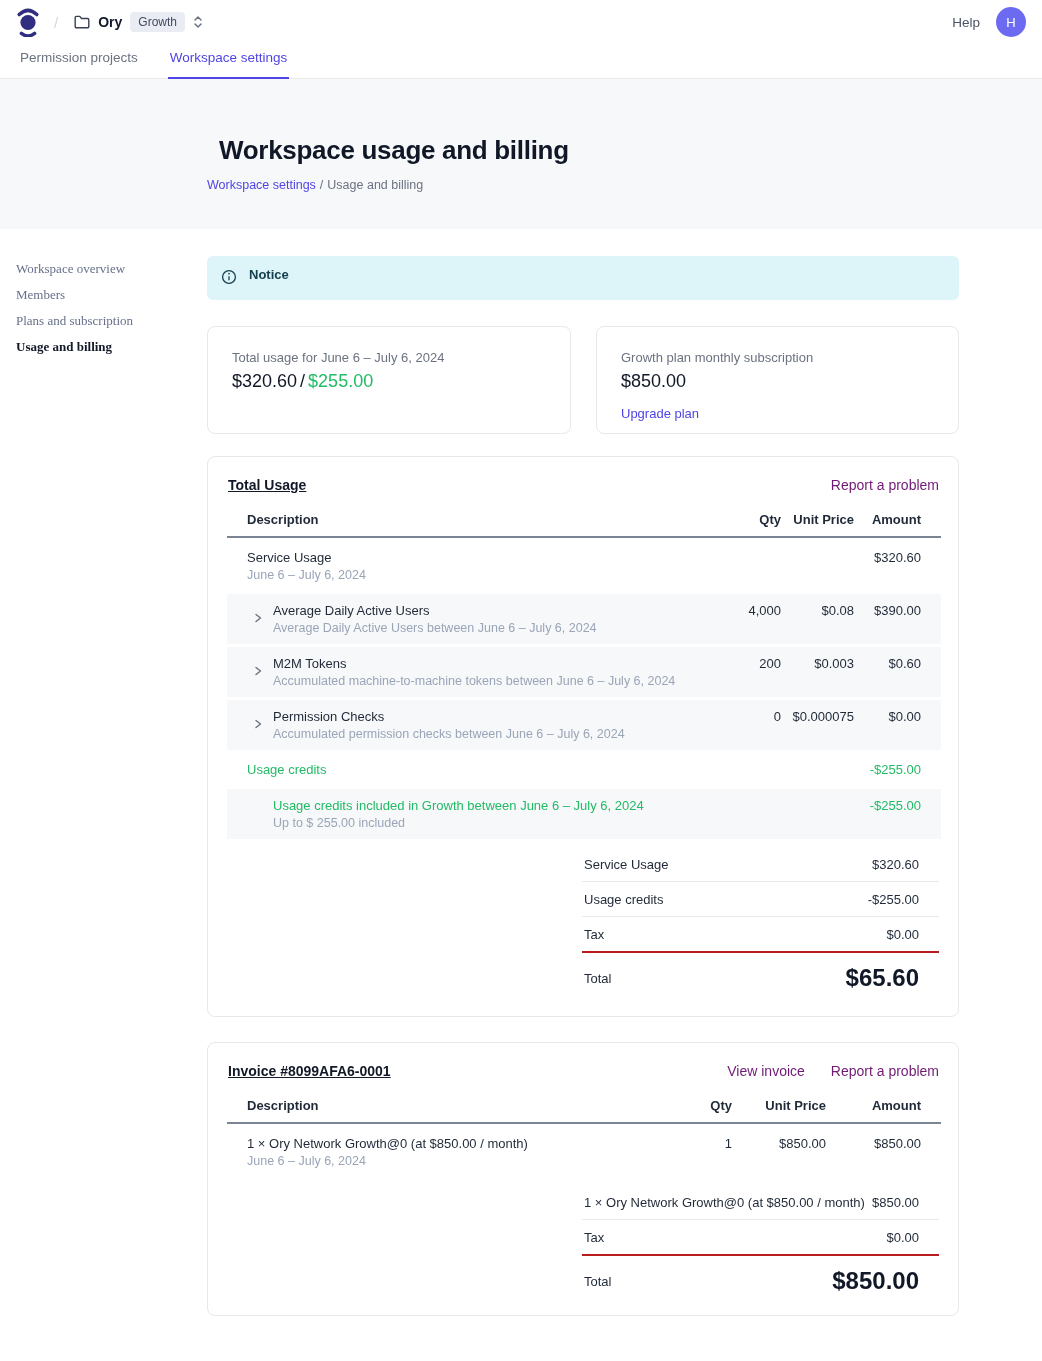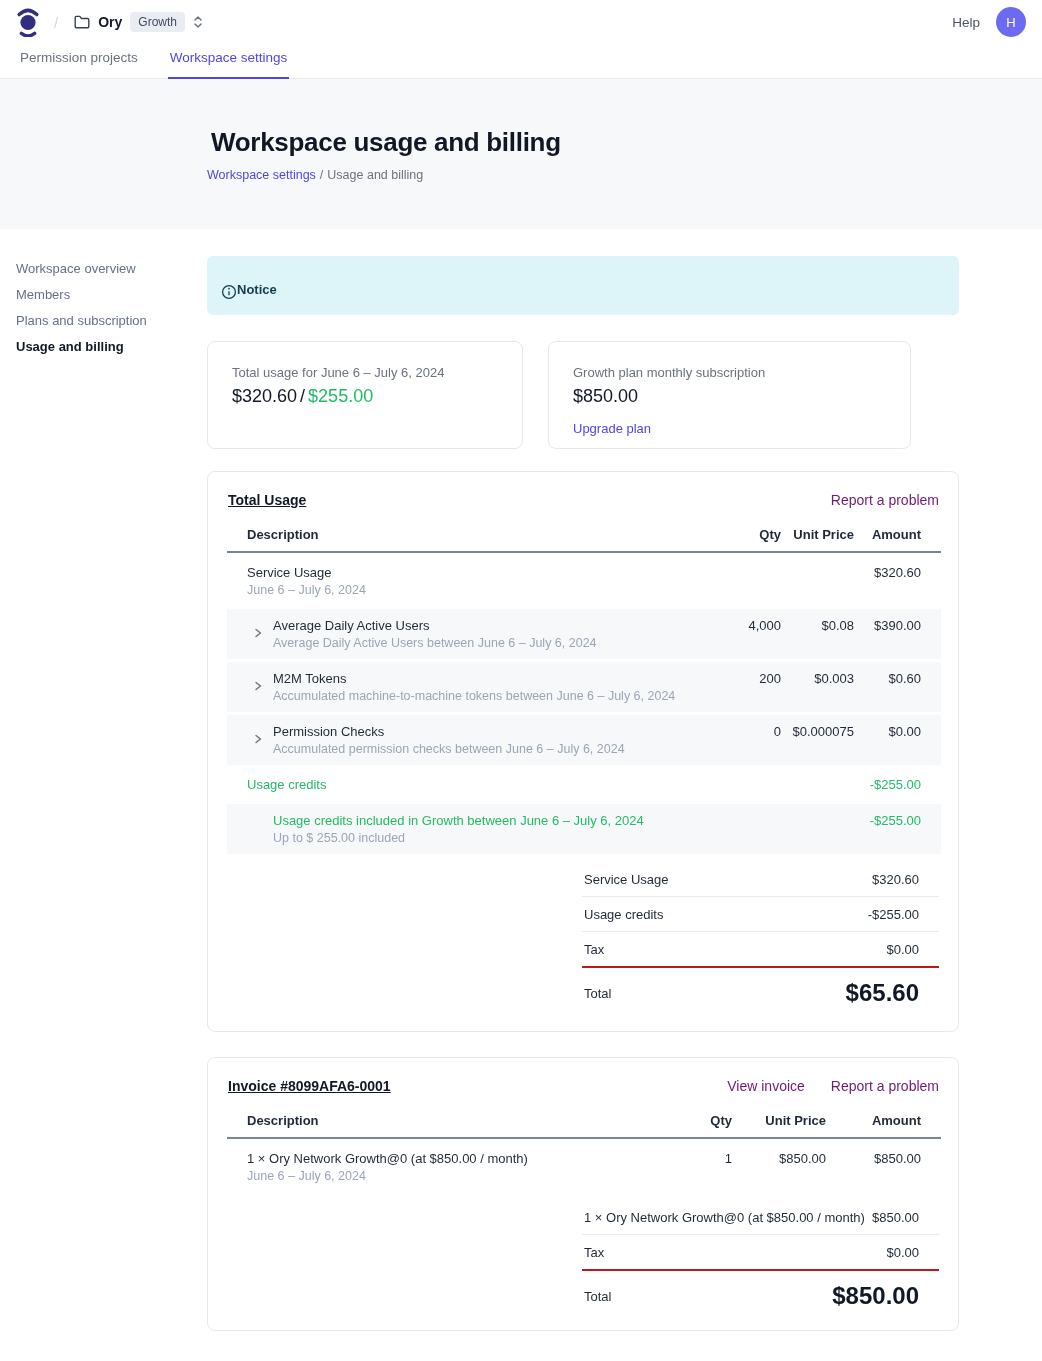--- a/index.html
+++ b/index.html
@@ -22,43 +22,43 @@
   .avatar { width:30px; height:30px; border-radius:50%; background:#6d6af2; color:#fff;
             font-size:13px; display:flex; align-items:center; justify-content:center; cursor:pointer; }
 
   
   .tabbar { display:flex; gap:28px; padding:0 18px; border-bottom:1px solid #e8eaee; }
   .tab { font-size:13.5px; color:#6b7280; padding:6px 2px 12px; cursor:pointer; }
   .tab.active { color:#4f45e4; border-bottom:2px solid #4f45e4; margin-bottom:-1px; }
 
   
   .hero { background:#f7f8fa; height:150px; padding:44px 0 0 207px; }
-  .hero h1 { margin:4px; font-size:26px; font-weight:700; letter-spacing:-0.3px; color:#101827; }
+  .hero h1 { margin:12px; font-size:26px; font-weight:700; letter-spacing:-0.3px; color:#101827; }
   .crumbs { margin-top:10px; font-size:12.5px; color:#6b7280; }
   .crumbs a { color:#4f45e4; }
   .crumbs .sep { margin:0 4px; }
 
   
   .content { display:flex; }
   .sidebar { width:207px; flex:none; padding:27px 0 0 16px; }
-  .side-item { font-size:13px; color:#66708a; line-height:26px; cursor:pointer; }
+  .side-item { font-size:13px; color:#66708a; line-height:26px; cursor:pointer;font-family:Liberation Serif, serif; }
   .side-item.active { color:#111827; font-weight:700; }
   .main { width:752px; padding-bottom:16px; }
 
   
-  .notice { margin-top:27px; background:#ddf4f9; border-radius:6px; display:flex; 
-            padding:26px 20px 11px 14px; }
+  .notice { margin-top:27px; background:#ddf4f9; border-radius:6px; display:flex; gap:12px;
+            padding:11px 20px 11px 14px; }
   .notice-ic { flex:none; padding-top:2px; }
   .notice-title { font-size:13px; font-weight:700; color:#14404f; line-height:16px; }
   .notice-body { font-size:13px; color:#1c4a5c; line-height:18px; margin-top:3px; }
 
   
   .cards { display:flex; gap:25px; margin-top:26px; }
   .card { border:1px solid #e6e8ec; border-radius:8px; background:#fff; }
-  .stat-card { width:316px; height:108px; padding:22px 24px; }
+  .stat-card { width:364px; height:108px; padding:22px 24px; }
   .stat-card.plan { width:363px; }
   .stat-label { font-size:13px; color:#6b7280; line-height:17px; }
   .stat-value { margin-top:5px; font-size:18px; font-weight:400; color:#111827; }
   .stat-value .sep { margin:0 3px; }
   .green { color:#22bb66; }
   .upgrade { display:inline-block; margin-top:14px; font-size:13px; color:#4f45e4; }
 
   
   .table-card { margin-top:22px; width:752px; padding:20px 0 24px; }
   .table-card.invoice { margin-top:25px; padding-bottom:20px; }

